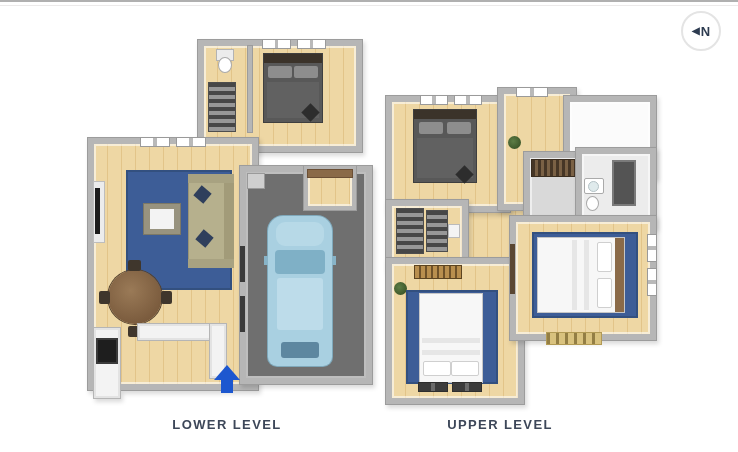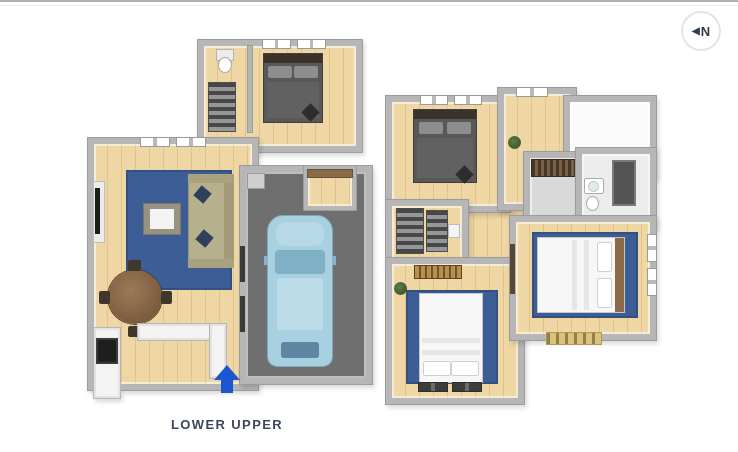--- a/index.html
+++ b/index.html
@@ -232,14 +232,15 @@
     </div>
 
     <div class="matout" style="left:168px;top:244px;width:54px;height:11px;z-index:3;"></div>
   </div>
 
   <div class="entry">
     <div class="tri"></div>
     <div class="stem"></div>
   </div>
 
-  <div class="lvl-label" style="left:127px;">LOWER UPPER</div>
+  <div class="lvl-label" style="left:127px;">LOWER LEVEL</div>
+  <div class="lvl-label" style="left:400px;">UPPER LEVEL</div>
 </div>
 
 </body></html>

